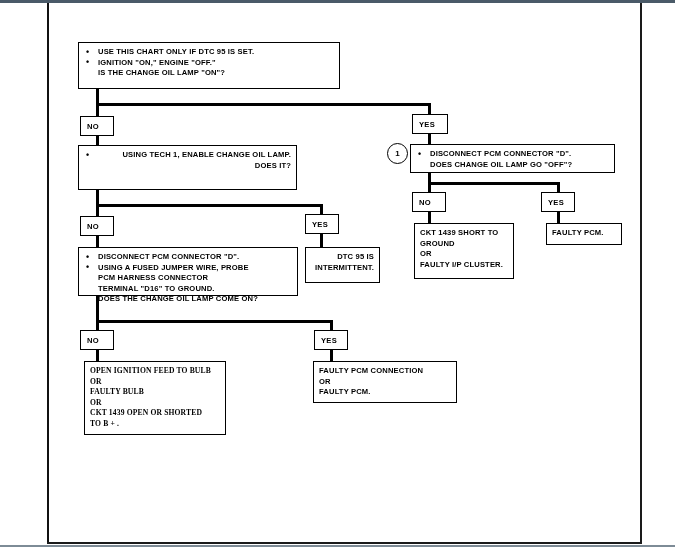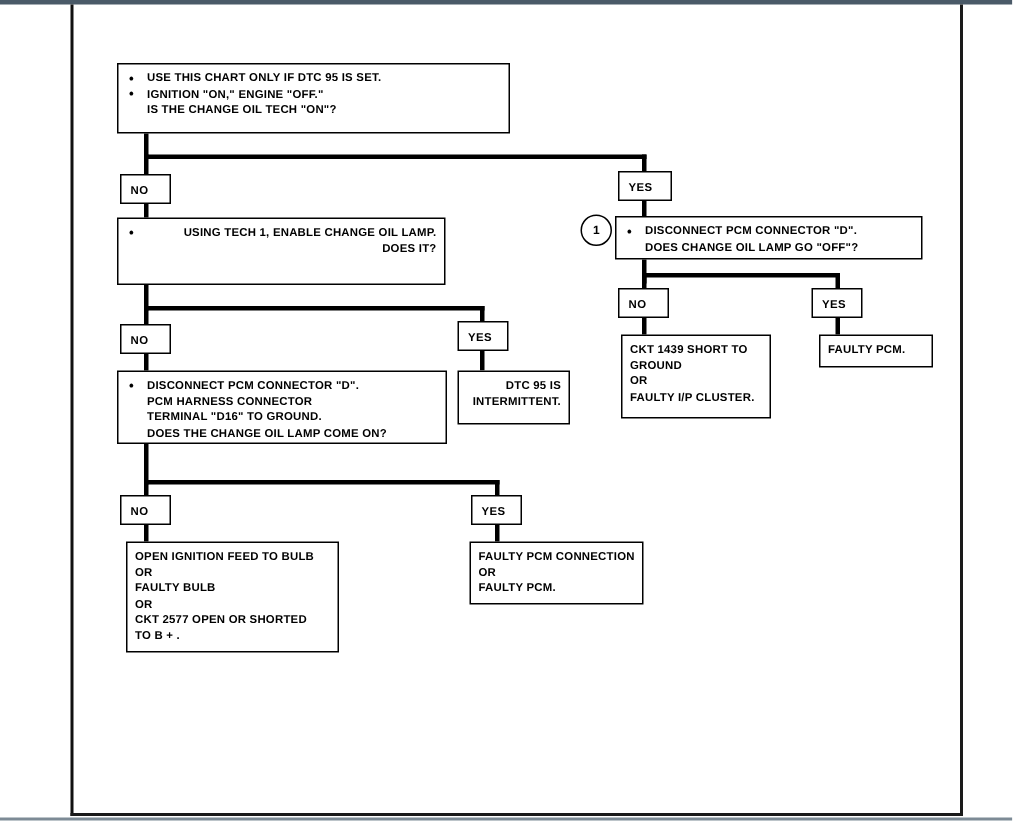--- a/index.html
+++ b/index.html
@@ -170,60 +170,61 @@
   <div class="vline" style="left:428px; top:172px; height:17px;"></div>
   <div class="hline" style="left:428px; top:182px; width:132px;"></div>
   <div class="vline" style="left:428px; top:182px; height:11px;"></div>
   <div class="vline" style="left:557px; top:182px; height:11px;"></div>
   <div class="vline" style="left:428px; top:212px; height:12px;"></div>
   <div class="vline" style="left:557px; top:212px; height:12px;"></div>
 
   <div class="box" style="left:78px; top:42px; width:262px; height:47px;">
     <div class="line bullet-line">USE THIS CHART ONLY IF DTC 95 IS SET.</div>
     <div class="line bullet-line">IGNITION "ON," ENGINE "OFF."</div>
-    <div class="line cont-line">IS THE CHANGE OIL TECH "ON"?</div>
+    <div class="line cont-line">IS THE CHANGE OIL LAMP "ON"?</div>
   </div>
 
   <div class="dlabel" style="left:80px; top:116px; width:34px; height:20px;">NO</div>
 
   <div class="dlabel" style="left:412px; top:114px; width:36px; height:20px;">YES</div>
 
   <div class="box" style="left:78px; top:145px; width:219px; height:45px;text-align:right;">
     <div class="line bullet-line">USING TECH 1, ENABLE CHANGE OIL LAMP.</div>
     <div class="line cont-line">DOES IT?</div>
   </div>
 
   <div class="dlabel" style="left:80px; top:216px; width:34px; height:20px;">NO</div>
   <div class="dlabel" style="left:305px; top:214px; width:34px; height:20px;">YES</div>
 
   <div class="box" style="left:78px; top:247px; width:220px; height:49px;">
     <div class="line bullet-line">DISCONNECT PCM CONNECTOR "D".</div>
+    <div class="line bullet-line">USING A FUSED JUMPER WIRE, PROBE</div>
     <div class="line cont-line">PCM HARNESS CONNECTOR</div>
     <div class="line cont-line">TERMINAL "D16" TO GROUND.</div>
     <div class="line cont-line">DOES THE CHANGE OIL LAMP COME ON?</div>
   </div>
 
   <div class="box" style="left:305px; top:247px; width:75px; height:36px;text-align:right;">
     <div class="line">DTC 95 IS</div>
     <div class="line">INTERMITTENT.</div>
   </div>
 
   <div class="dlabel" style="left:80px; top:330px; width:34px; height:20px;">NO</div>
   <div class="dlabel" style="left:314px; top:330px; width:34px; height:20px;">YES</div>
 
-  <div class="box" style="left:84px; top:361px; width:142px; height:74px;">
+  <div class="box" style="left:84px; top:361px; width:142px; height:74px;font-family:Liberation Serif, serif;">
     <div class="line">OPEN IGNITION FEED TO BULB</div>
     <div class="line">OR</div>
     <div class="line">FAULTY BULB</div>
     <div class="line">OR</div>
-    <div class="line">CKT 2577 OPEN OR SHORTED</div>
+    <div class="line">CKT 1439 OPEN OR SHORTED</div>
     <div class="line">TO B + .</div>
   </div>
 
-  <div class="box" style="left:313px; top:361px; width:116px; height:42px;">
+  <div class="box" style="left:313px; top:361px; width:144px; height:42px;">
     <div class="line">FAULTY PCM CONNECTION</div>
     <div class="line">OR</div>
     <div class="line">FAULTY PCM.</div>
   </div>
 
   <div class="ref-circle" style="left:387px; top:143px;">1</div>
 
   <div class="box" style="left:410px; top:144px; width:205px; height:29px;">
     <div class="line bullet-line">DISCONNECT PCM CONNECTOR "D".</div>
     <div class="line cont-line">DOES CHANGE OIL LAMP GO "OFF"?</div>

